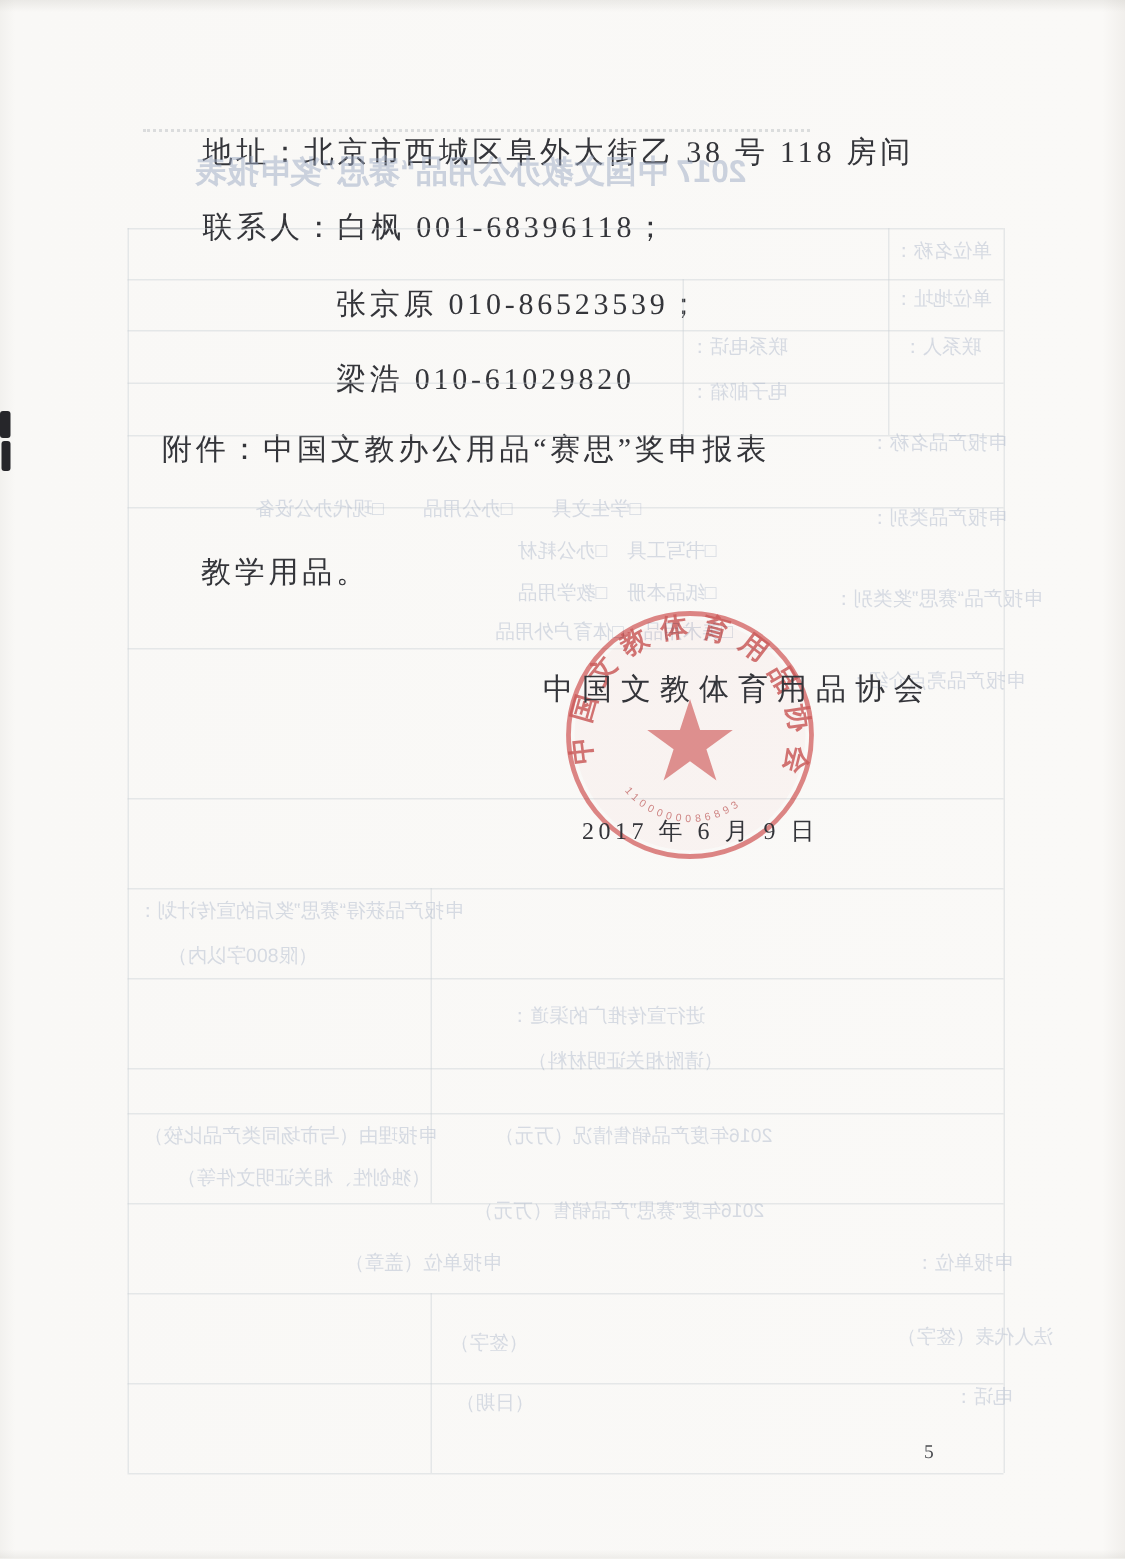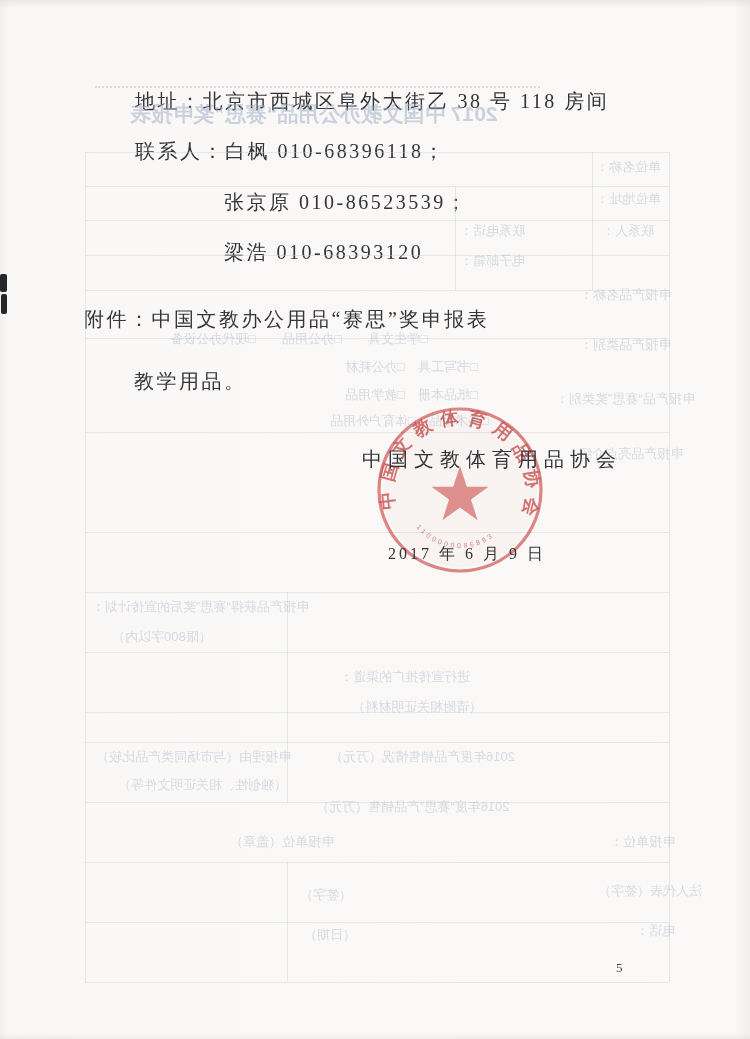--- a/index.html
+++ b/index.html
@@ -22,21 +22,21 @@
     content:"";position:absolute;left:0;bottom:0;right:0;height:6px;
     background:linear-gradient(0deg, rgba(190,188,182,.2), rgba(190,188,182,0));
     pointer-events:none;
   }
   .ink{position:absolute;color:#34353a;white-space:nowrap;}
   .body-line{font-size:20px;letter-spacing:2.5px;}
   .addr{left:135px;top:88px;}
   .contact{left:135px;top:138px;}
   .contact2{left:224px;top:189px;}
   .contact3{left:224px;top:239px;}
-  .attach{left:84px;top:286px;margin-top:20px;}
+  .attach{left:108px;top:286px;}
   .notice{left:134px;top:368px;}
   .org{left:362px;top:446px;font-size:20px;letter-spacing:6px;z-index:5;}
   .date{left:388px;top:513px;font-size:16px;letter-spacing:3px;z-index:5;margin-top:31px;}
   .pagenum{left:616px;top:960px;font-size:13px;color:#4a4c50;letter-spacing:0;}
   .seal{
     position:absolute;left:374px;top:404px;width:172px;height:172px;
     mix-blend-mode:multiply;z-index:4;
   }
   .ghost{position:absolute;inset:0;pointer-events:none;z-index:1;}
   .ghost-line{position:absolute;background:rgba(201,207,211,0.42);}
@@ -106,23 +106,23 @@
       <div class="ghost-text" style="left: 230px; top: 833px; font-size: 13px;">申报单位（盖章）</div>
       <div class="ghost-text" style="left: 610px; top: 833px; font-size: 13px;">申报单位：</div>
       <div class="ghost-text" style="left: 598px; top: 882px; font-size: 13px;">法人代表（签字）</div>
       <div class="ghost-text" style="left: 300px; top: 886px; font-size: 13px;">（签字）</div>
       <div class="ghost-text" style="left: 636px; top: 922px; font-size: 13px;">电话：</div>
       <div class="ghost-text" style="left: 304px; top: 926px; font-size: 13px;">（日期）</div>
     </div>
   <div class="dotline"></div>
 
   <div class="ink body-line addr">地址：北京市西城区阜外大街乙 38 号 118 房间</div>
-  <div class="ink body-line contact">联系人：白枫  010-68396118；</div>
+  <div class="ink body-line contact">联系人：白枫  001-68396118；</div>
   <div class="ink body-line contact2">张京原 010-86523539；</div>
-  <div class="ink body-line contact3">梁浩 010-68393120</div>
+  <div class="ink body-line contact3">梁浩 010-61029820</div>
   <div class="ink body-line attach">附件：中国文教办公用品“赛思”奖申报表</div>
   <div class="ink body-line notice">教学用品。</div>
   <div class="ink org">中国文教体育用品协会</div>
   <div class="ink date">2017 年 6 月 9 日</div>
   <div class="ink pagenum">5</div>
 
   <svg class="seal" viewBox="0 0 172 172">
     <defs>
       <path id="sealArc" d="M 24,112 A 67,67 0 1 1 148,112" fill="none"></path>
       <path id="serialArc" d="M 40,120 A 56,56 0 0 0 132,120" fill="none"></path>

